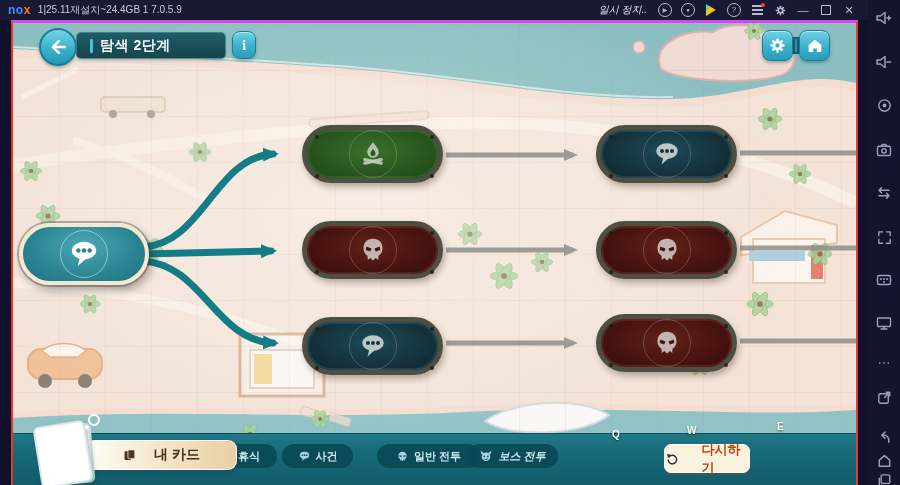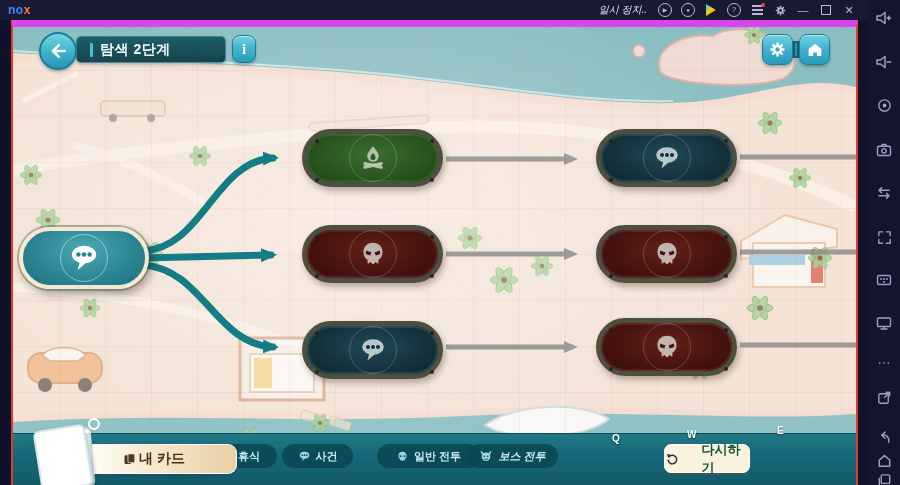--- a/index.html
+++ b/index.html
@@ -20,21 +20,21 @@
   .circ{width:12px;height:12px;border:1px solid #b6bad2;border-radius:50%;display:flex;align-items:center;justify-content:center;font-size:6px;line-height:1;}
   .menu-lines{width:11px;height:1.6px;background:#b6bad2;box-shadow:0 4px 0 #b6bad2,0 -4px 0 #b6bad2;}
   .red-dot{position:absolute;right:-1px;top:0;width:4px;height:4px;border-radius:50%;background:#ff3b30;}
   .max-box{width:8px;height:8px;border:1.3px solid #b6bad2;}
   
   .side-toolbar{position:absolute;right:0;top:0;width:32px;height:485px;background:#13152e;z-index:60;}
   .side-icon{position:absolute;left:7px;width:18px;height:18px;display:flex;align-items:center;justify-content:center;color:#9aa0bf;font-size:13px;}
   .side-icon svg{display:block;}
   
   .game{position:absolute;left:11px;top:20px;width:847px;height:465px;box-sizing:border-box;
-        border-left:2px solid #e23b2e;border-top:7px solid #d946ef;border-right:2px solid #e23b2e;
+        border-left:2px solid #e23b2e;border-top:3px solid #d946ef;border-right:2px solid #e23b2e;
         background:#f4e4d8;overflow:hidden;z-index:10;}
   .map-art{position:absolute;left:0;top:0;z-index:1;}
   .grid{position:absolute;inset:0;z-index:2;pointer-events:none;
     background-image:repeating-linear-gradient(0deg,rgba(185,140,120,.10) 0 1px,transparent 1px 46px),
                      repeating-linear-gradient(90deg,rgba(185,140,120,.10) 0 1px,transparent 1px 46px);}
   .wash{position:absolute;inset:0;z-index:3;pointer-events:none;
     background:radial-gradient(ellipse at 42% 42%, rgba(255,255,255,.30), rgba(255,255,255,0) 62%);}
   .paths{position:absolute;left:0;top:0;z-index:5;}
   
   .node{position:absolute;width:141px;height:58px;box-sizing:border-box;border:5px solid #4e4f43;border-radius:29px;
@@ -81,31 +81,32 @@
   .legend-pill svg{flex:0 0 auto;}
   .cardstack{position:absolute;left:22px;top:399px;width:72px;height:64px;z-index:28;transform:rotate(-9deg);}
   .cardstack .c{position:absolute;border-radius:6px;background:#fff;border:2px solid #d9e7e9;box-sizing:border-box;}
   .c1{left:6px;top:2px;width:52px;height:60px;transform:rotate(4deg);background:#eef4f5;}
   .c2{left:2px;top:0;width:52px;height:62px;box-shadow:2px 3px 5px rgba(20,60,70,.35);}
   .spark{position:absolute;right:2px;top:-4px;width:12px;height:12px;border:2px solid #fff;border-radius:50%;box-sizing:border-box;}
   .spark:after{content:"";position:absolute;left:-6px;top:8px;width:4px;height:4px;background:#fff;border-radius:50%;}
   .mycards{position:absolute;left:72px;top:417px;width:152px;height:30px;z-index:27;border-radius:9px;
         background:linear-gradient(90deg,#fffef8 0%,#f6e8cd 45%,#e9cfa4 100%);
         border:1px solid rgba(255,255,255,.9);box-sizing:border-box;
-        box-shadow:0 2px 4px rgba(20,60,70,.35);display:flex;align-items:center;padding-left:36px;gap:2px;
+        box-shadow:0 2px 4px rgba(20,60,70,.35);display:flex;align-items:center;padding-left:36px;gap:17px;
         color:#42301a;font-size:14px;font-weight:bold;}
   .btn-cream{position:absolute;top:10px;height:29px;z-index:27;border-radius:7px;background:#f8f2df;
         border:1px solid #fffdf2;box-sizing:border-box;box-shadow:0 2px 0 rgba(95,85,60,.45);
-        display:flex;align-items:center;justify-content:flex-start;gap:22px;color:#14532d;font-size:13px;font-weight:bold;}
+        display:flex;align-items:center;justify-content:flex-start;gap:22px;color:#c2410c;font-size:13px;font-weight:bold;}
 </style>
 </head>
 <body>
 
 <div class="titlebar">
   <span class="logo"><span class="p1">no</span><span class="p2">x</span></span>
+  <span class="win-title">1|25.11재설치~24.4GB 1 7.0.5.9</span>
   <div class="tb-right">
     <span class="pause-text">일시 정지..</span>
     <span class="tb-ic">
         <span class="circ">▶</span>
       </span>
     <span class="tb-ic">
         <span class="circ">●</span>
       </span>
     <span class="tb-ic">
       <svg width="10" height="12" viewBox="0 0 10 12">

